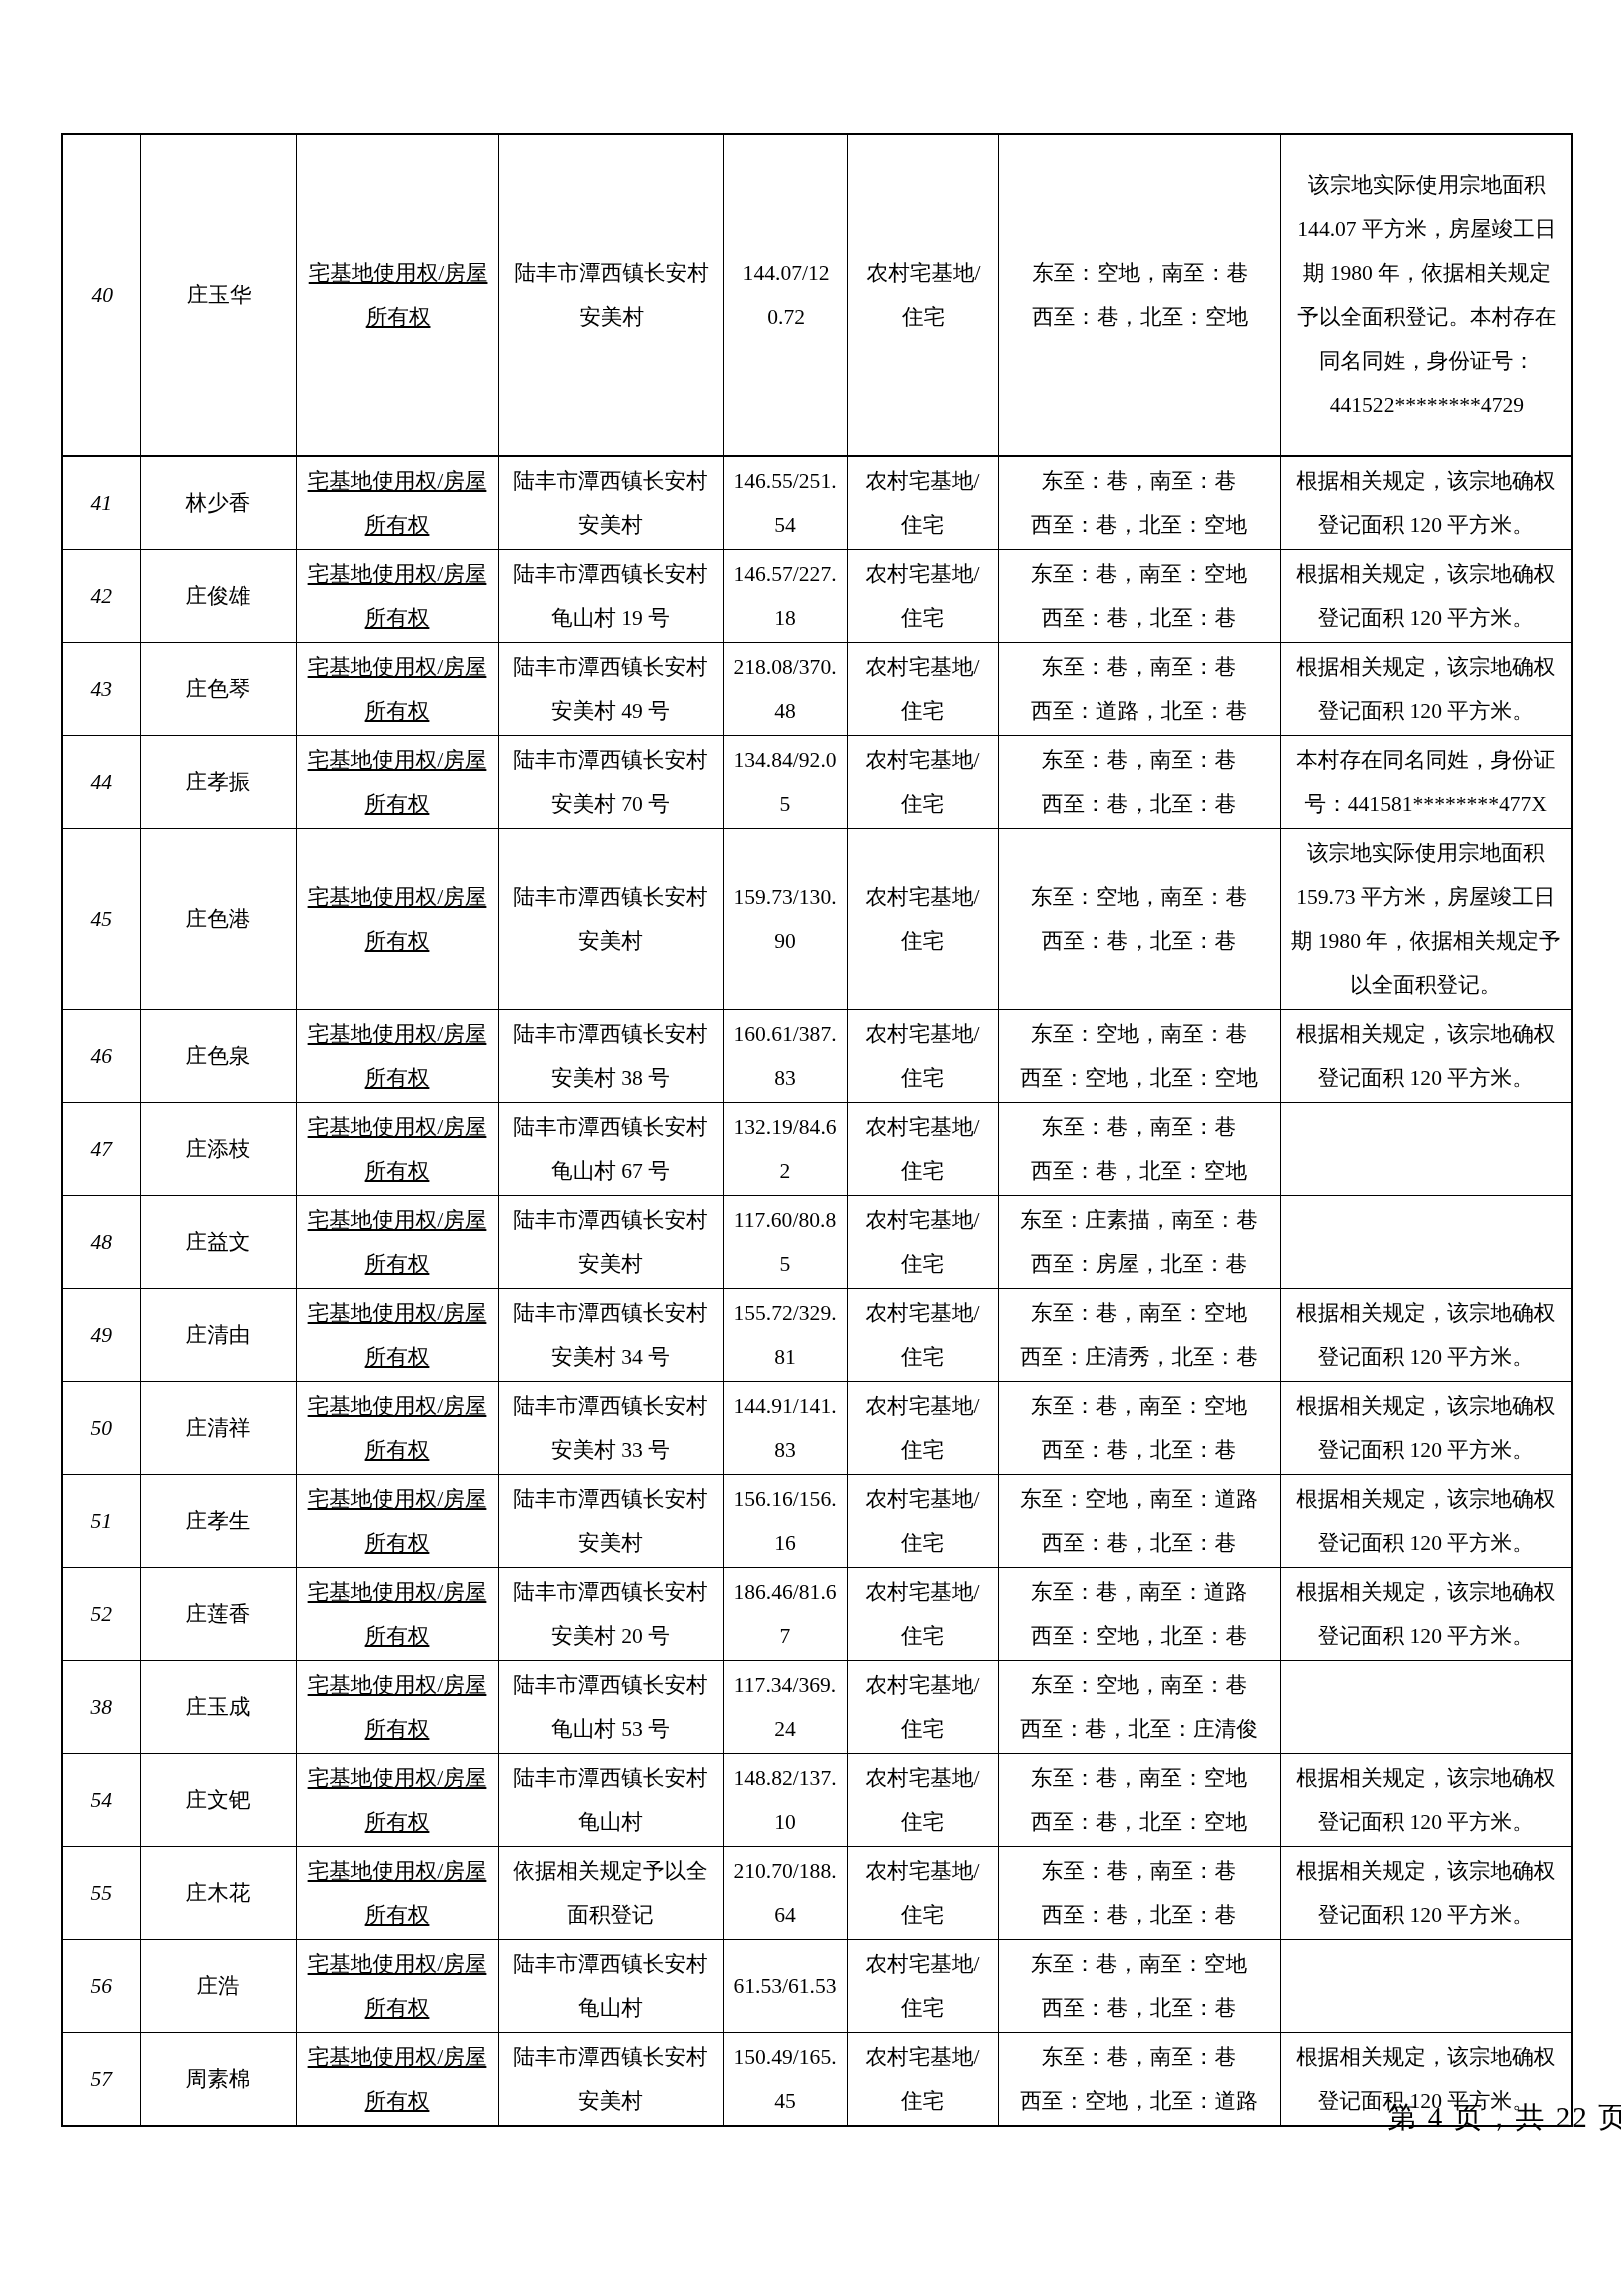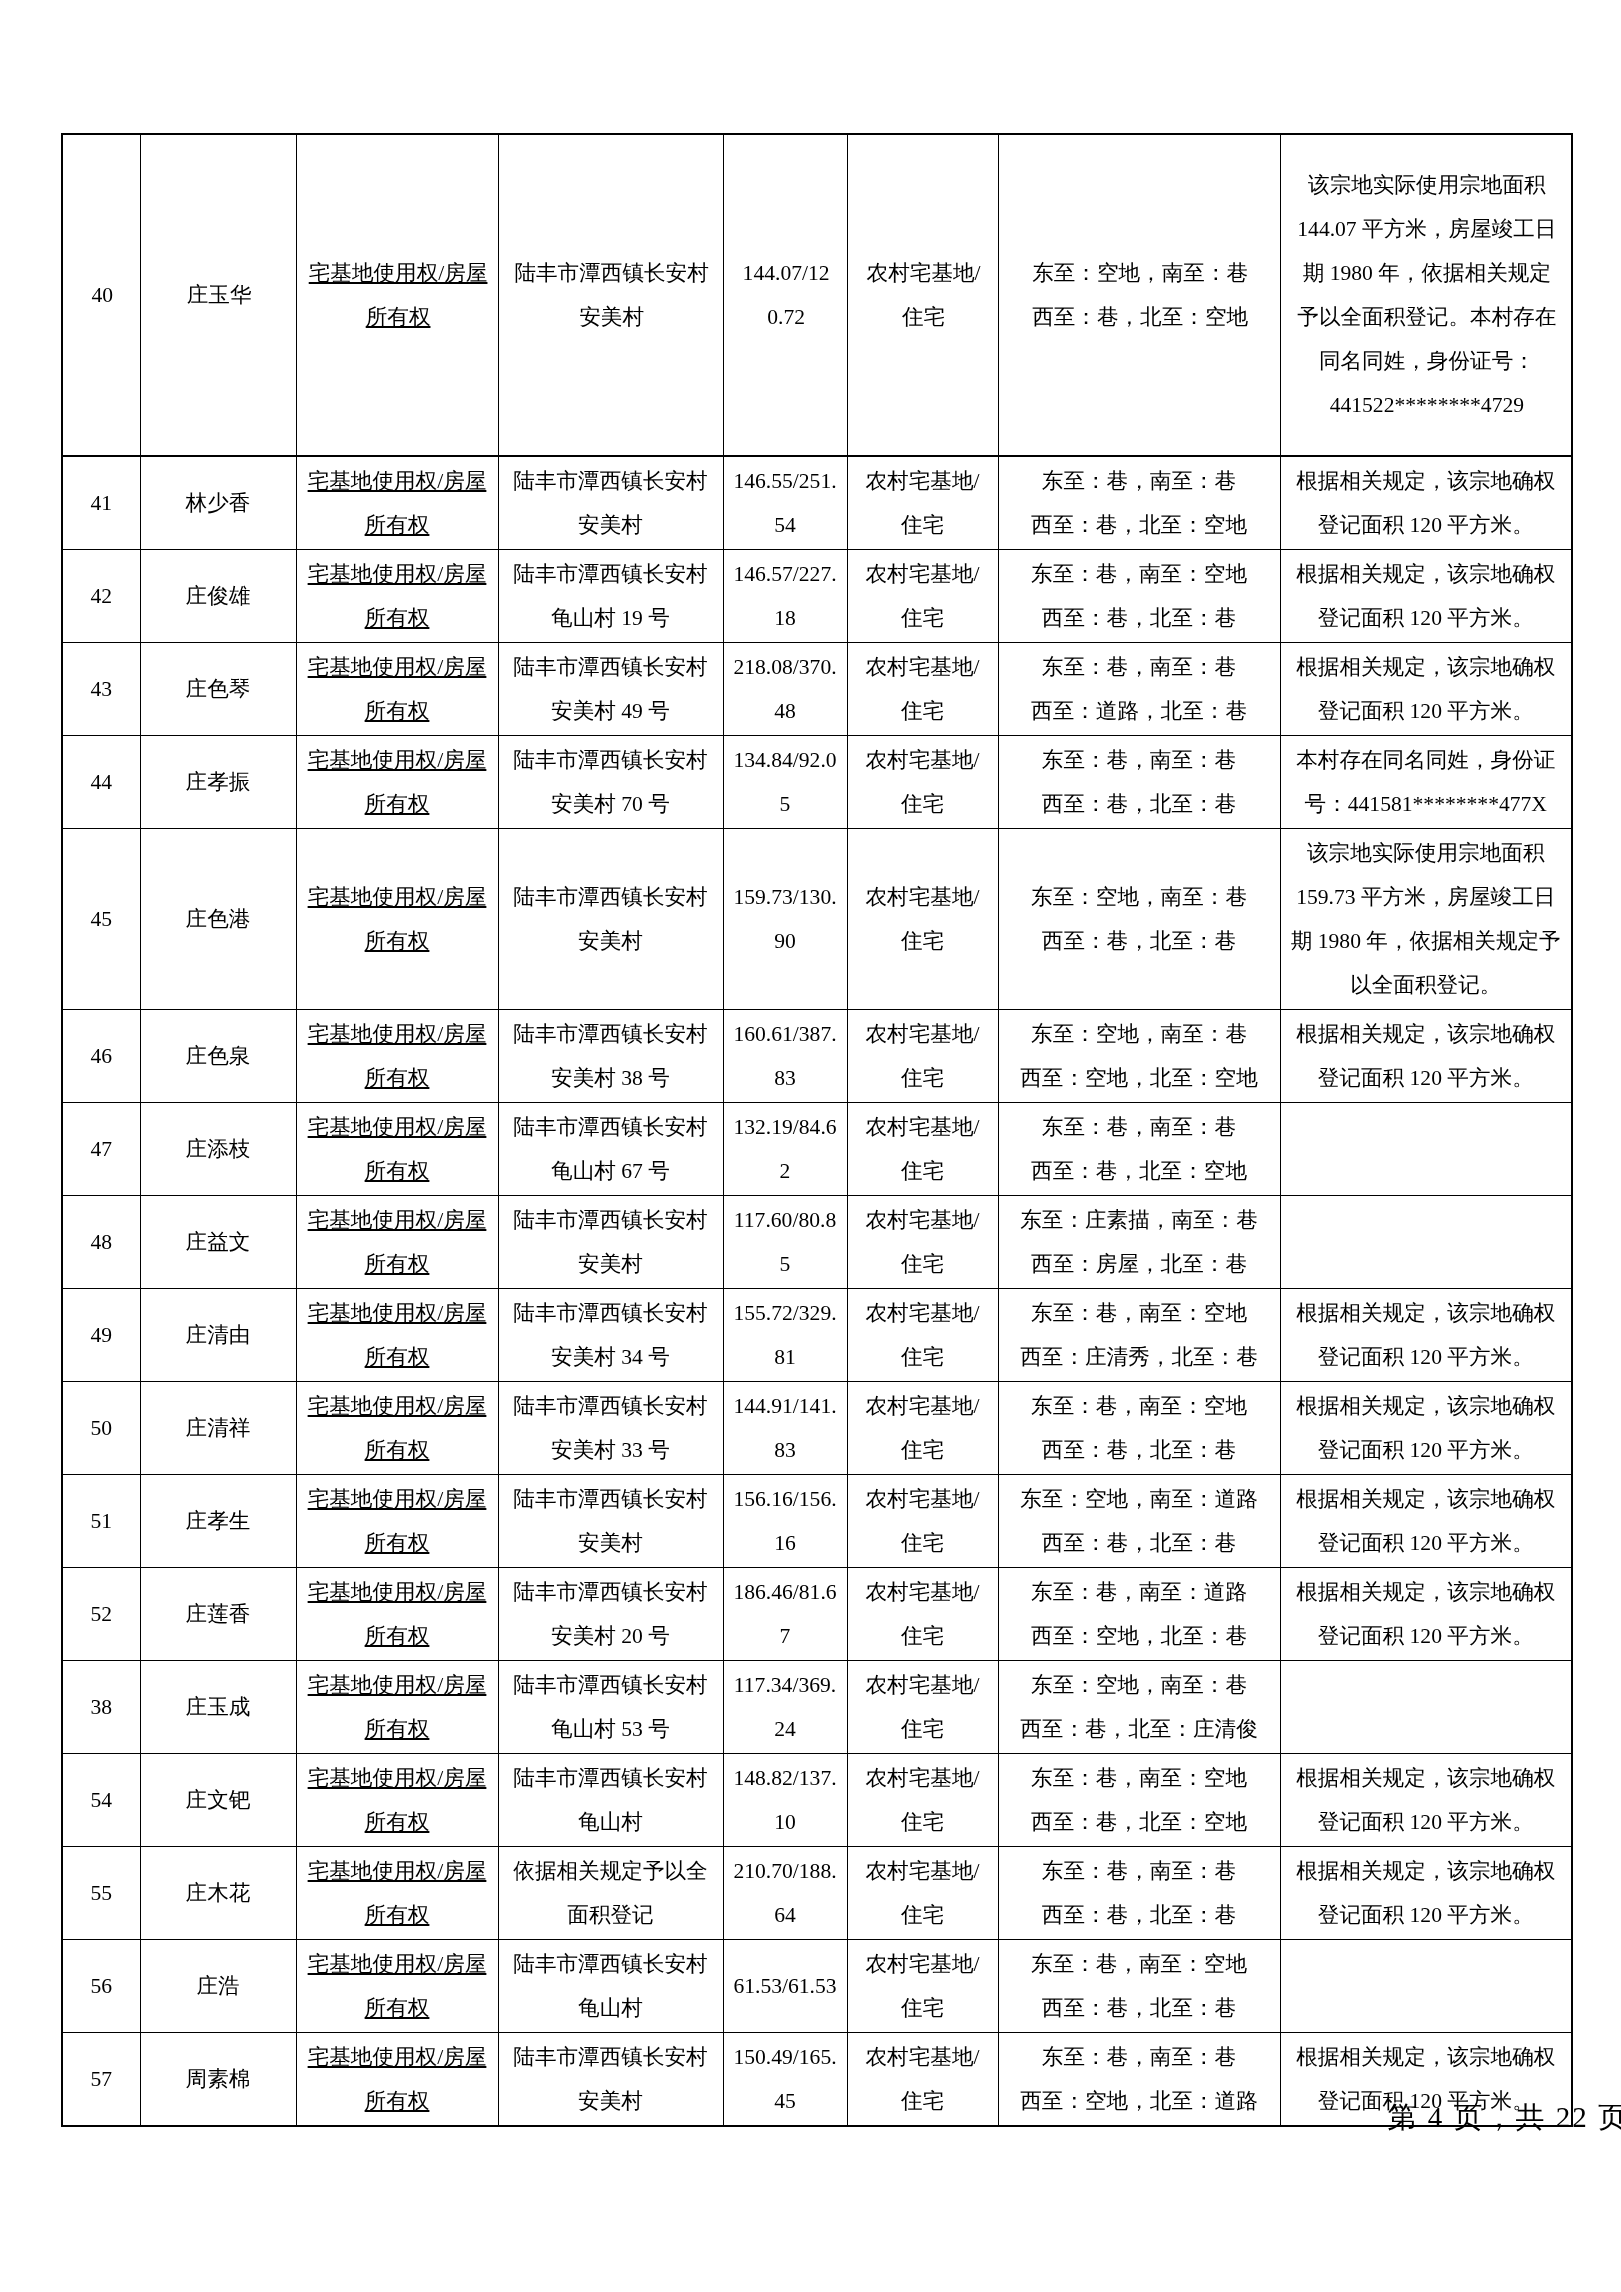--- a/index.html
+++ b/index.html
@@ -21,21 +21,21 @@
     border:1.5px solid #000;
     vertical-align:middle;
     text-align:center;
     font-size:21.6px;
     line-height:44px;
     padding:2px 9.8px;
     overflow:hidden;
   }
   table.reg{border:2.5px solid #000;}
   tr.first-row td{border-bottom-width:2.9px;padding-left:12px;}
-  td.col-no{padding:2px 3.9px;}
+  td.col-no{padding:2px 3.9px;font-style:italic;}
   td.col-right{padding:2px 17.6px;text-decoration:underline;}
   td.col-loc{padding:2px 20.6px;font-family:Liberation Serif, serif;}
   td.col-area{padding:2px 7.8px;word-break:break-all;margin-top:8px;}
   td.col-use{padding:2px 13.7px;}
   td.col-bound{padding:2px 5.9px;}
   td.col-remark{padding:2px 8.8px;}
   .footer{
     position:absolute;left:8px;top:2098px;width:100%;
     text-align:right;
     font-size:29px;

